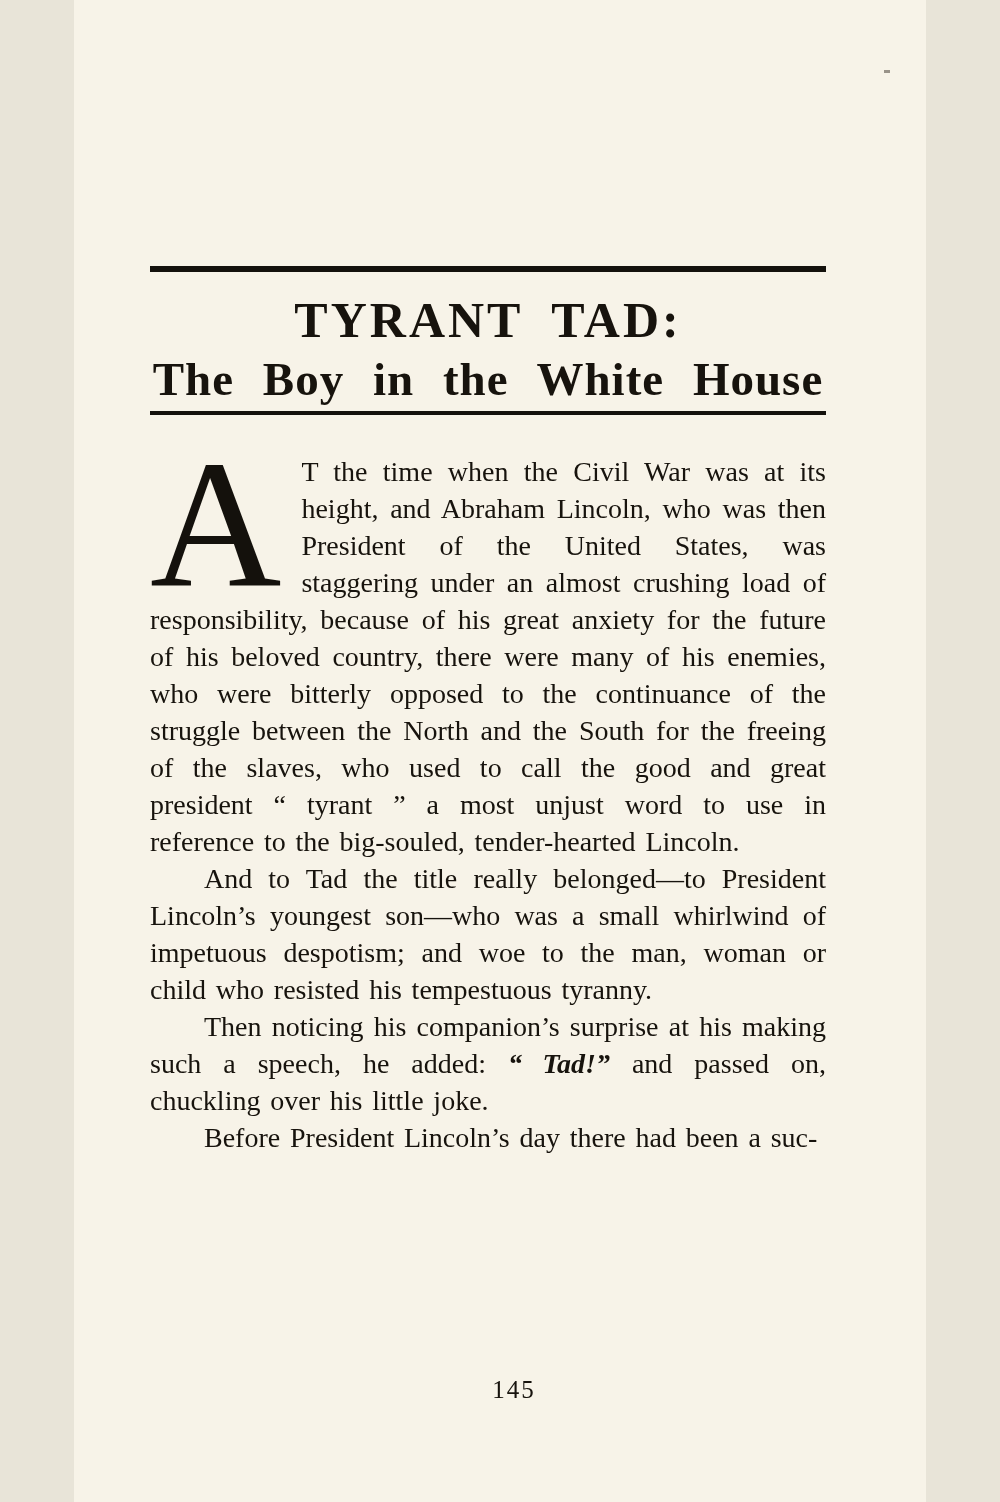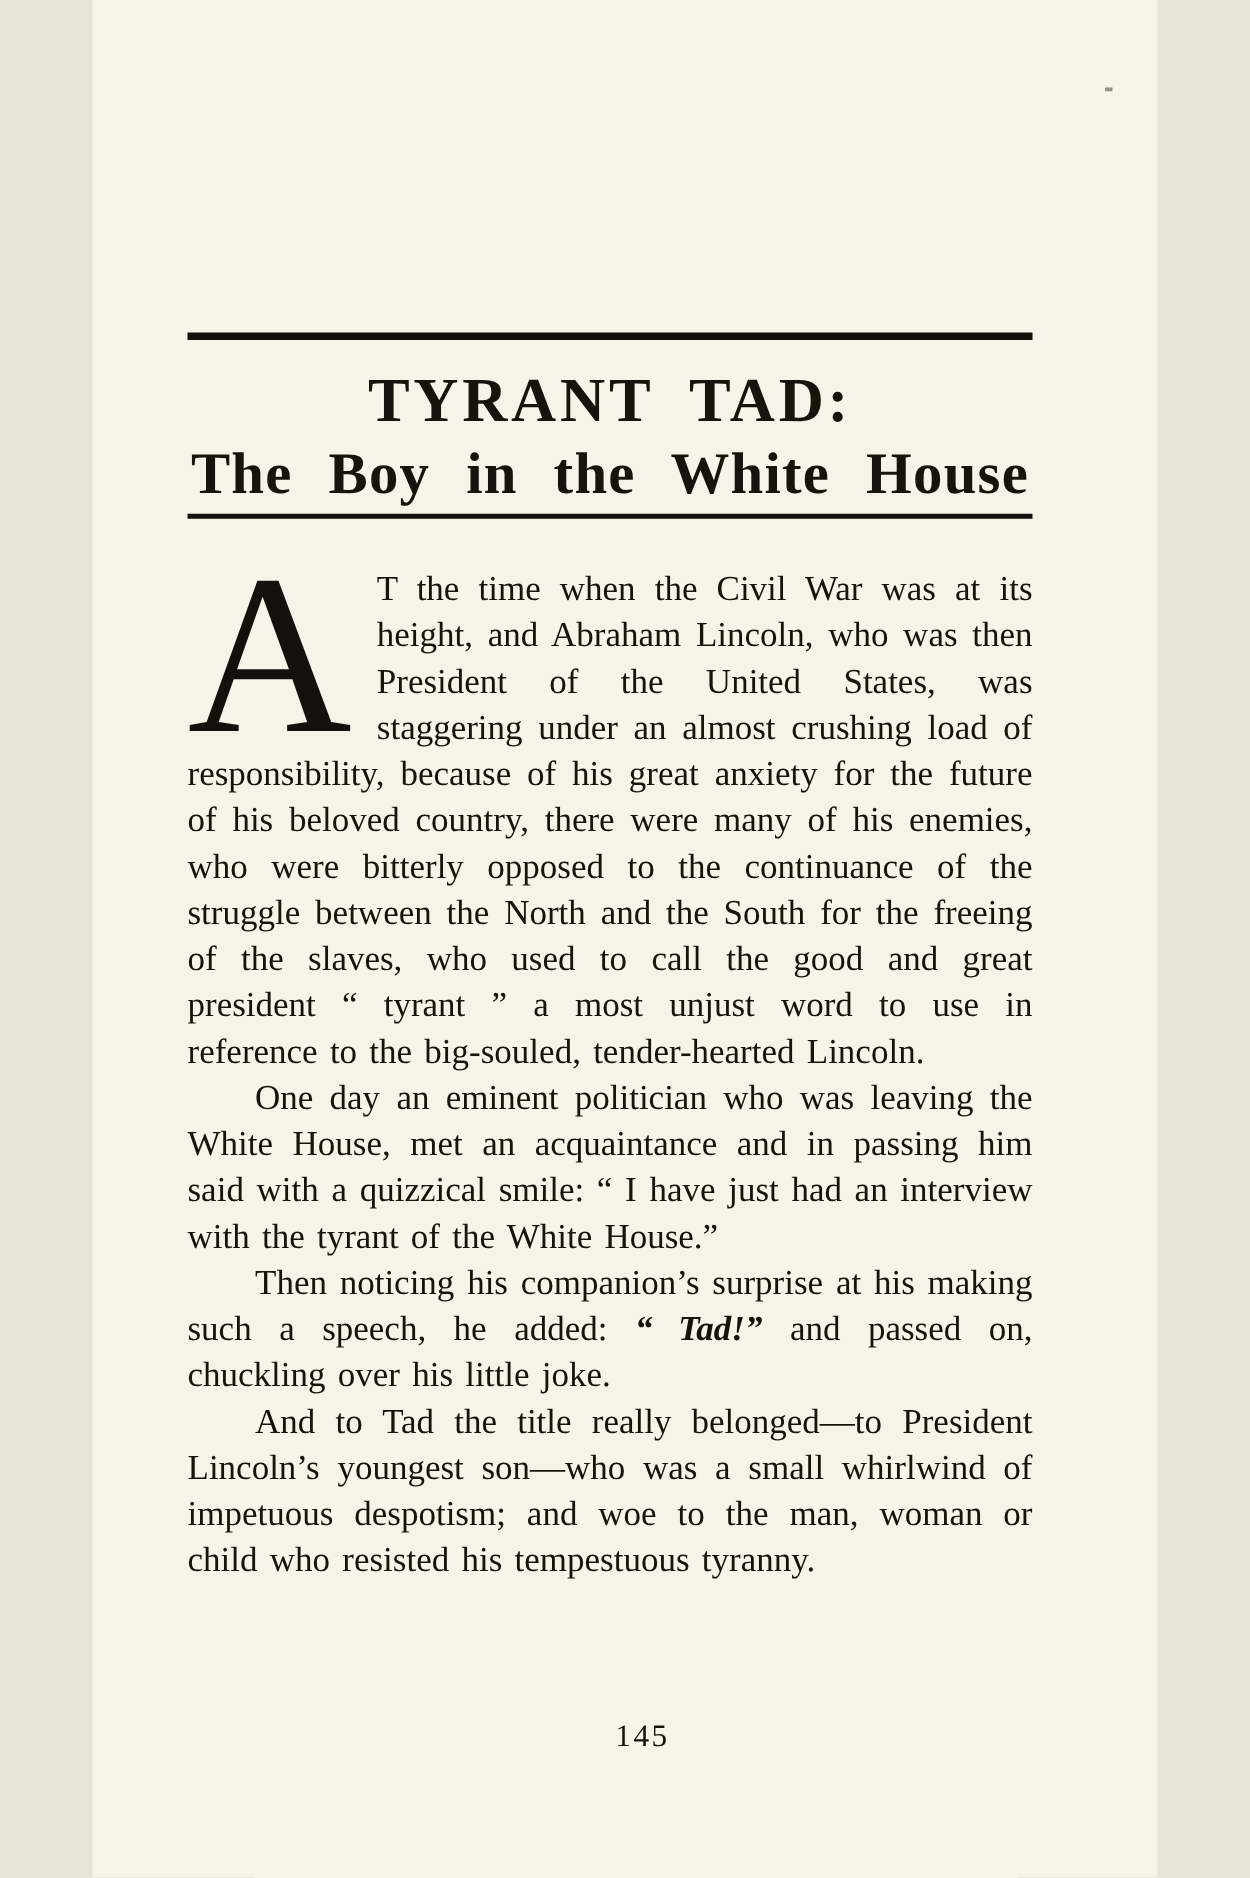--- a/index.html
+++ b/index.html
@@ -113,32 +113,32 @@
       <div class="title-line2">The Boy in the White House</div>
       <hr class="rule rule-bottom">
     </div>
 
     <div class="body-text">
 
       <p>
         <span class="drop-cap">A</span><span>T the time when the Civil War was at its height, and Abraham Lincoln, who was then President of the United States, was staggering under an almost crushing load of responsibility, because of his great anxiety for the future of his beloved country, there were many of his enemies, who were bitterly opposed to the continuance of the struggle between the North and the South for the freeing of the slaves, who used to call the good and great president “ tyrant ” a most unjust word to use in reference to the big-souled, tender-hearted Lincoln.</span>
       </p>
 
+
       <p class="indent">
-        <span>One day an eminent politician who was leaving the White House, met an acquaintance and in passing him said with a quizzical smile: “ I have just had an interview with the tyrant of the White House.”</span>
+        <span>And to Tad the title really belonged—to President Lincoln’s youngest son—who was a small whirlwind of impetuous despotism; and woe to the man, woman or child who resisted his tempestuous tyranny.</span>
       </p>
 
       <p class="indent">
         <span>Then noticing his companion’s surprise at his making such a speech, he added: </span><em class="italic-phrase">“ Tad!”</em><span> and passed on, chuckling over his little joke.</span>
       </p>
 
+
       <p class="indent">
-        <span>And to Tad the title really belonged—to President Lincoln’s youngest son—who was a small whirlwind of impetuous despotism; and woe to the man, woman or child who resisted his tempestuous tyranny.</span>
+        <span>Before President Lincoln’s day there had been a suc-</span>
       </p>
-
-
 
     </div>
   </div>
 
   <div class="page-number">145</div>
 
 </div>
 
 </body></html>

